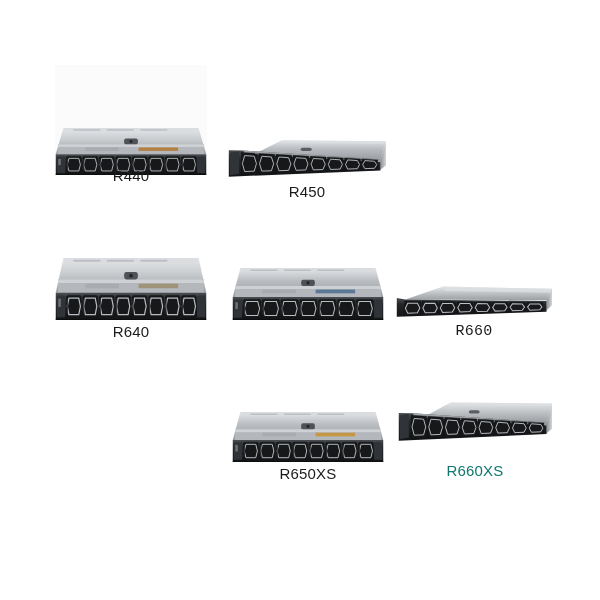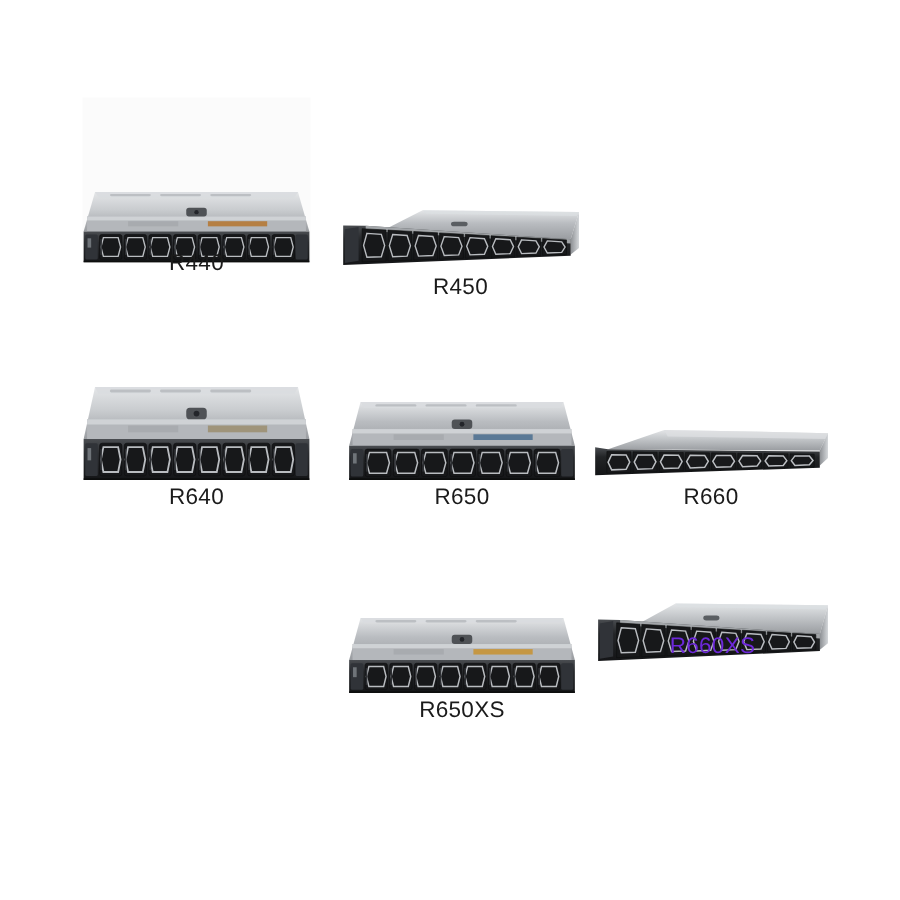--- a/index.html
+++ b/index.html
@@ -351,23 +351,22 @@
    </g>
    <g>
      <rect x="124.13101714285716" y="31.408000000000005" width="17.22898285714286" height="18.304" rx="1.4643199999999998" fill="#17181a" stroke="#0d0e0f" stroke-width="0.4"></rect>
      <polygon points="127.05994422857145,33.60448 138.43107291428572,33.60448 140.33487552000003,40.56 138.43107291428572,47.51552 127.05994422857145,47.51552 125.15614162285716,40.56" fill="none" stroke="#b9bcc0" stroke-width="1.0067199999999998"></polygon>
      <rect x="124.64788662857144" y="34.70272000000001" width="1.2060288000000003" height="11.714559999999999" fill="#2e3034"></rect>
    </g>
 
     <rect x="0.76" y="50.8" width="150.48" height="1.2" fill="#0b0c0d" opacity="0.8"></rect>
   </svg>
       </div>
-      <div class="caption" style="left: 232px; top: 323px; width: 152px; color: rgb(27, 27, 27); pointer-events: auto;">R650</div>
-    </div>
-    <div class="cell" style="left: 0px; top: 0px; width: 600px; height: 600px; pointer-events: none;">
+    </div>
+    <div class="cell" style="left: 0px; top: 0px; width: 600px; height: 600px; pointer-events: none; font-family: Liberation Mono, monospace;">
       <div class="photo" style="left: 396px; top: 283px; width: 156px; height: 36px; pointer-events: auto;">
         <svg class="srv" viewBox="0 0 156 36" preserveAspectRatio="none">
 
   <defs>
     <linearGradient id="lid_r660" x1="0" y1="0" x2="0" y2="1">
       <stop offset="0" stop-color="#e4e6e8"></stop>
       <stop offset="0.45" stop-color="#c2c5c8"></stop>
       <stop offset="1" stop-color="#9a9da1"></stop>
     </linearGradient>
     <linearGradient id="bez_r660" x1="0" y1="0" x2="0" y2="1">
@@ -547,15 +546,15 @@
             <polygon points="83.195035,23.521344 92.54014,24.22369488 94.7206645,29.590902 92.54014,35.10951312 83.195035,35.509056 81.0145105,29.590902" fill="none" stroke="#b9bcc0" stroke-width="0.968"></polygon>
             <polygon points="96.8275,22.176 112.402675,23.092608 112.402675,36.5662 96.8275,37.18000000000001" fill="#17181a" stroke="#0c0d0e" stroke-width="0.4"></polygon>
             <polygon points="99.942535,24.27656 109.28764,24.97891088 111.4681645,29.753702000000004 109.28764,34.67989712 99.942535,35.079440000000005 97.7620105,29.753702000000004" fill="none" stroke="#b9bcc0" stroke-width="0.968"></polygon>
             <polygon points="113.57499999999999,23.1616 129.150175,24.078208 129.150175,35.906200000000005 113.57499999999999,36.52" fill="#17181a" stroke="#0c0d0e" stroke-width="0.4"></polygon>
             <polygon points="116.690035,25.031776 126.03513999999998,25.73412688 128.2156645,29.916502 126.03513999999998,34.250281120000004 116.690035,34.649824 114.50951049999999,29.916502" fill="none" stroke="#b9bcc0" stroke-width="0.968"></polygon>
             <polygon points="130.3225,24.147199999999998 145.897675,25.063807999999998 145.897675,35.2462 130.3225,35.86" fill="#17181a" stroke="#0c0d0e" stroke-width="0.4"></polygon>
             <polygon points="133.437535,25.786991999999998 142.78264,26.48934288 144.9631645,30.079302 142.78264,33.82066512 133.437535,34.220208 131.25701049999998,30.079302" fill="none" stroke="#b9bcc0" stroke-width="0.968"></polygon>
     </g>
   </svg>
       </div>
-      <div class="caption" style="left: 398px; top: 422px; width: 154px; color: #6d28d9; pointer-events: auto;">R660XS</div>
+      <div class="caption" style="left: 398px; top: 462px; width: 154px; color: #0f766e; pointer-events: auto;">R660XS</div>
     </div>
   </div>
 
 </body></html>

